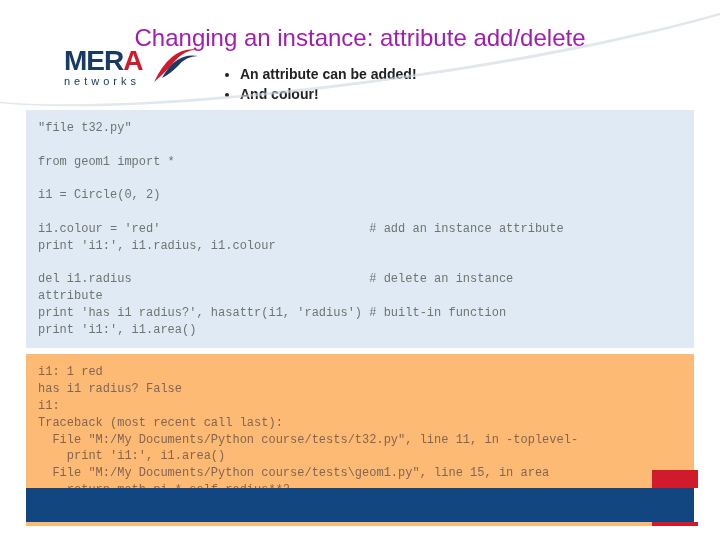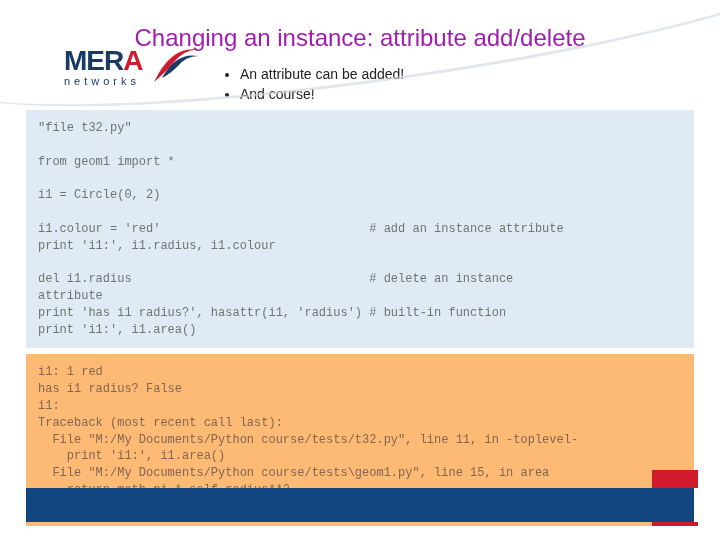--- a/index.html
+++ b/index.html
@@ -57,21 +57,21 @@
     font-size: 24px;
     color: #a21caf;
     padding-top: 24px;
     font-weight: 400;
   }
   .bullets {
     margin: 14px 0 8px 240px;
     font-size: 14px;
     color: #222;
   }
-  .bullets li { list-style: disc; margin-bottom: 4px; }
+  .bullets li { list-style: disc; margin-bottom: 4px; font-weight: bold; }
   .code-block {
     margin: 0 26px 6px 26px;
     padding: 10px 12px;
     font-family: "Courier New", monospace;
     font-size: 12px;
     line-height: 1.4;
     white-space: pre;
     color: #6e7570;
   }
   .code-src {
@@ -119,21 +119,21 @@
   <div class="logo-text">
     <span>MER</span><span class="accent">A</span>
   </div>
   <div class="logo-sub">networks</div>
 </div>
 
 <h1 class="title">Changing an instance: attribute add/delete</h1>
 
 <ul class="bullets">
   <li>An attribute can be added!</li>
-  <li>And course!</li>
+  <li>And colour!</li>
 </ul>
 
 <div class="code-block code-src">"file t32.py"
 
 from geom1 import *
 
 i1 = Circle(0, 2)
 
 i1.colour = 'red'                             # add an instance attribute
 print 'i1:', i1.radius, i1.colour

